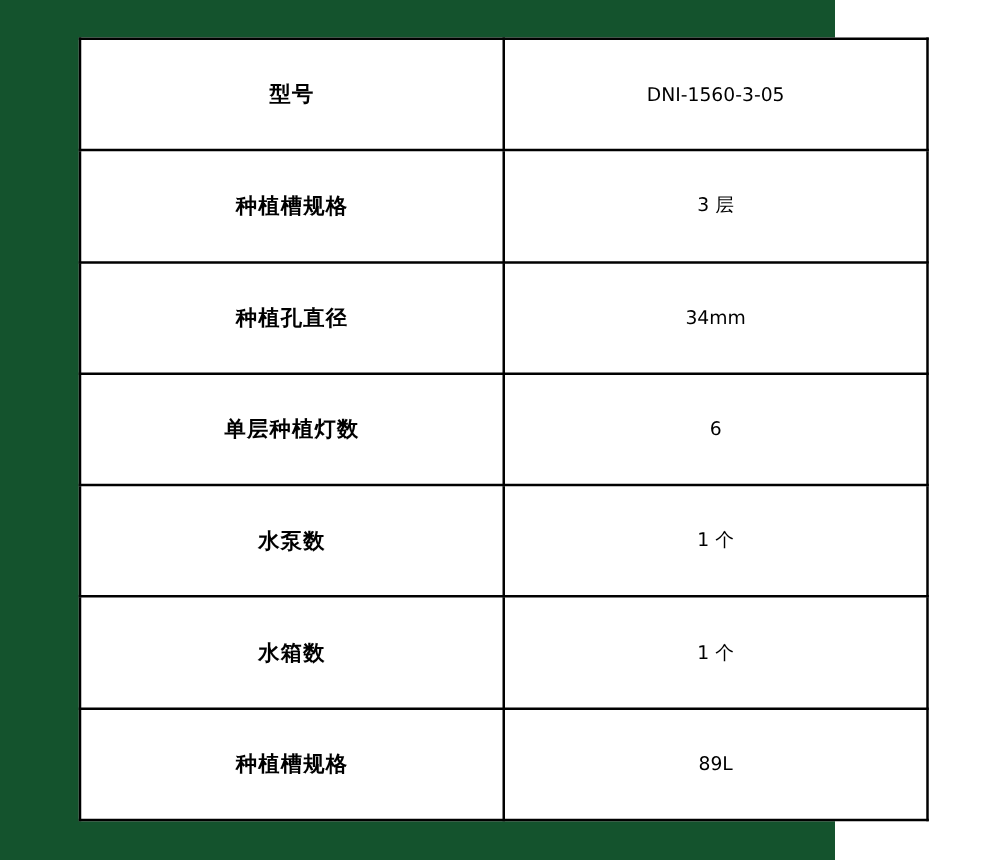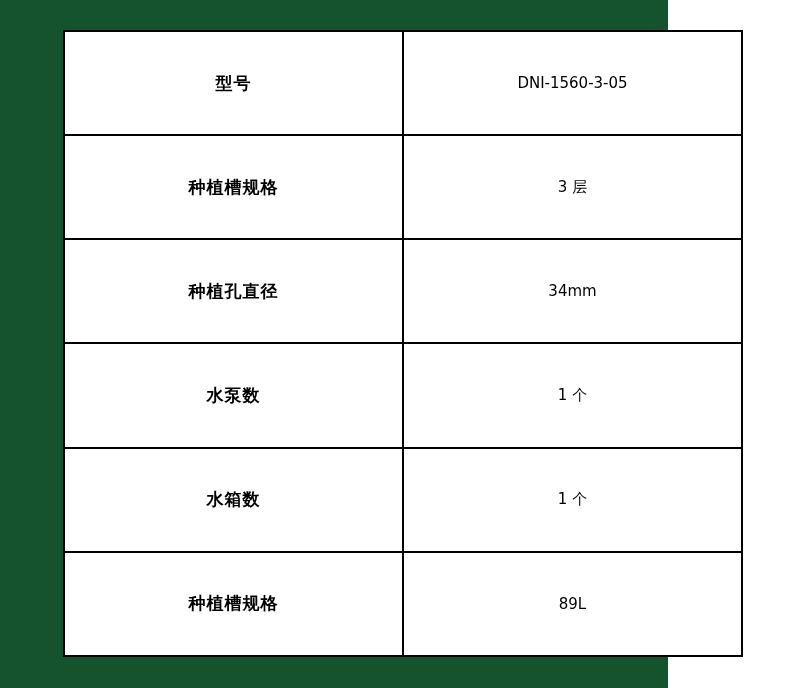--- a/index.html
+++ b/index.html
@@ -62,20 +62,24 @@
       </tr>
       <tr>
         <td class="label-cell">种植槽规格</td>
         <td class="value-cell">3 层</td>
       </tr>
       <tr>
         <td class="label-cell">种植孔直径</td>
         <td class="value-cell">34mm</td>
       </tr>
       <tr>
+        <td class="label-cell">单层种植灯数</td>
+        <td class="value-cell">6</td>
+      </tr>
+      <tr>
         <td class="label-cell">水泵数</td>
         <td class="value-cell">1 个</td>
       </tr>
       <tr>
         <td class="label-cell">水箱数</td>
         <td class="value-cell">1 个</td>
       </tr>
       <tr>
         <td class="label-cell">种植槽规格</td>
         <td class="value-cell">89L</td>

